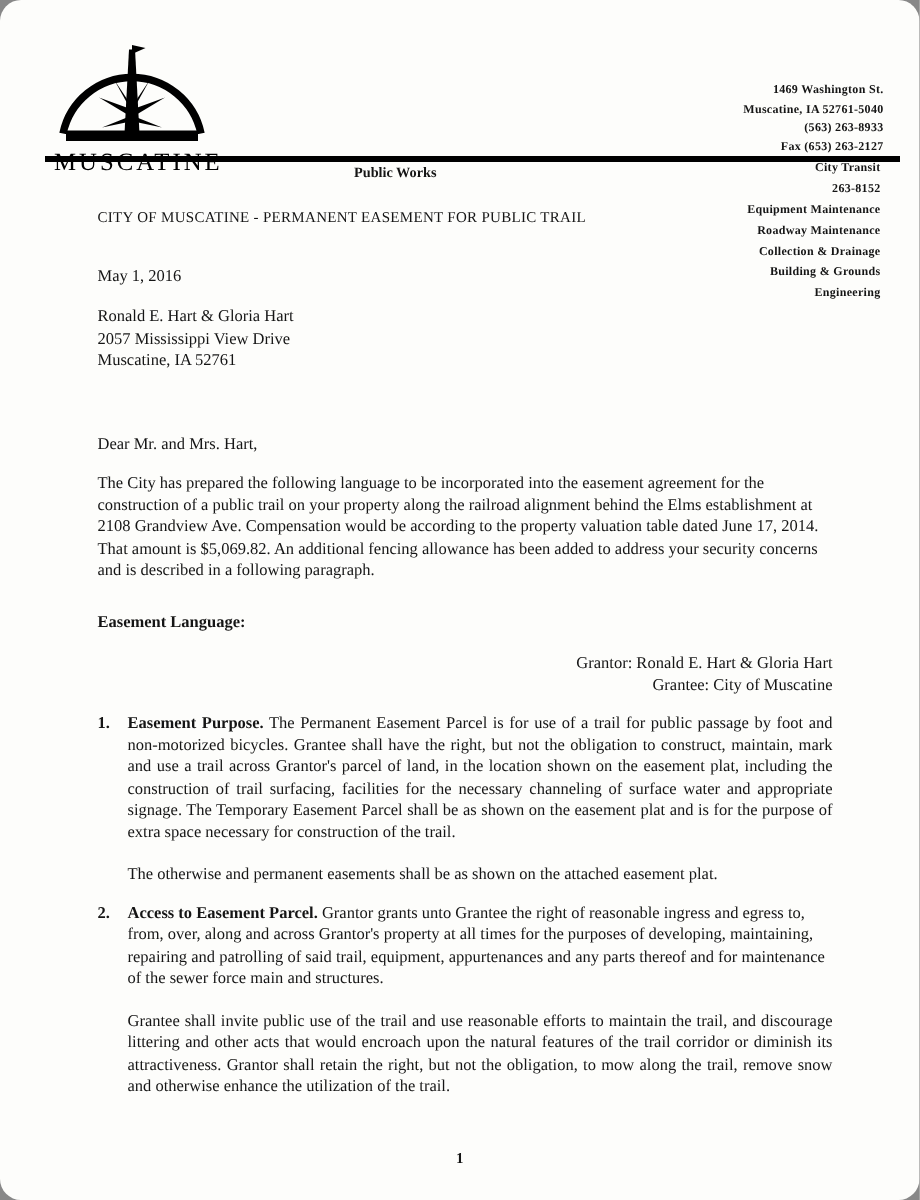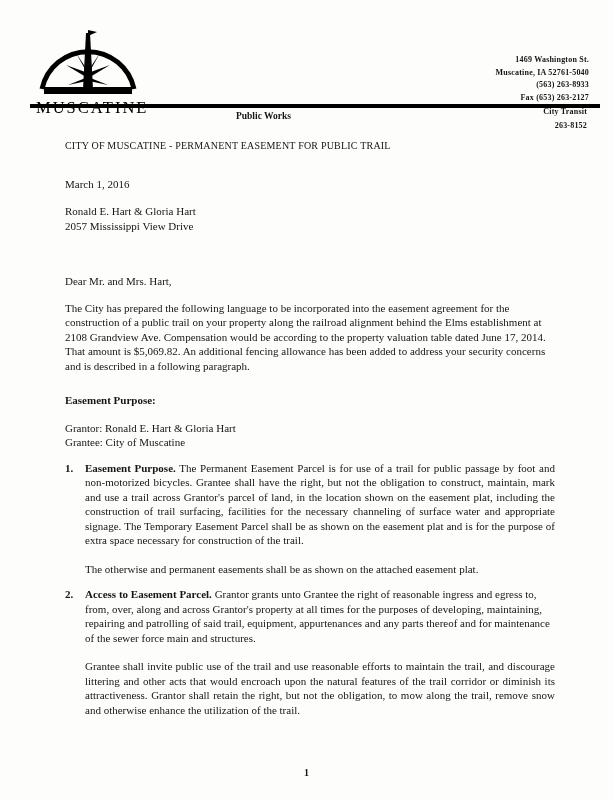--- a/index.html
+++ b/index.html
@@ -6,20 +6,21 @@
   html, body { background: #888; }
   .page {
     position: relative;
     width: 613px;
     height: 800px;
     margin: 0 auto;
     background: #fdfdfb;
     color: #151515;
     font-family: "Liberation Serif", "DejaVu Serif", serif;
     overflow: hidden;
+    border-radius: 14px;
   }
 
   
   .logo { position: absolute; left: 36px; top: 27px; width: 104px; text-align: center; }
   .logo svg { display: block; margin: 0 auto; }
   .logo-word {
     font-family: "Liberation Serif", serif;
     font-size: 16.5px;
     letter-spacing: 2px;
     color: #000;
@@ -62,21 +63,21 @@
     width: 490px;
     font-size: 11px;
     line-height: 14.5px;
   }
   .title { font-size: 10px; font-weight: normal; letter-spacing: 0.2px; }
   .date { margin-top: 23px; }
   .recipient { margin-top: 13px; }
   .salutation { margin-top: 41px; }
   .intro { margin-top: 12px; }
   .section-heading { margin-top: 20px; font-weight: bold; }
-  .parties { margin-top: 13px; }
+  .parties { margin-top: 13px; text-align: right; }
 
   .ease-list { margin-top: 11px; }
   .list-item { display: flex; margin-top: 11px; }
   .list-item .num { width: 20px; flex: 0 0 20px; font-weight: bold; }
   .list-item .item-body { flex: 1; }
   .item-para.justify { text-align: justify; }
   .item-extra { margin-top: 14px; }
   .item-extra.justify { text-align: justify; }
 
   .page-num {
@@ -114,37 +115,45 @@
     <div>Fax (653) 263-2127</div>
   </div>
 
   <div class="rule"></div>
 
   <div class="dept">Public Works</div>
 
   <aside class="right-col">
     <div>City Transit</div>
     <div class="transit-phone">263-8152</div>
+    <div class="divisions">
+      <div>Equipment Maintenance</div>
+      <div>Roadway Maintenance</div>
+      <div>Collection &amp; Drainage</div>
+      <div>Building &amp; Grounds</div>
+      <div>Engineering</div>
+    </div>
   </aside>
 
   <main class="body">
     <h1 class="title">CITY OF MUSCATINE - PERMANENT EASEMENT FOR PUBLIC TRAIL</h1>
 
-    <div class="date">March 1, 2016</div>
+    <div class="date">May 1, 2016</div>
 
     <div class="recipient">
       <div>Ronald E. Hart &amp; Gloria Hart</div>
       <div>2057 Mississippi View Drive</div>
+      <div>Muscatine, IA  52761</div>
     </div>
 
     <div class="salutation">Dear Mr. and Mrs. Hart,</div>
 
     <p class="intro">The City has prepared the following language to be incorporated into the easement agreement for the construction of a public trail on your property along the railroad alignment behind the Elms establishment at 2108 Grandview Ave.  Compensation would be according to the property valuation table dated June 17, 2014. That amount is $5,069.82. An additional fencing allowance has been added to address your security concerns and is described in a following paragraph.</p>
 
-    <div class="section-heading">Easement Purpose:</div>
+    <div class="section-heading">Easement Language:</div>
 
     <div class="parties">
       <div>Grantor: Ronald E. Hart &amp; Gloria Hart</div>
       <div>Grantee: City of Muscatine</div>
     </div>
 
     <div class="ease-list">
 
       <div class="list-item">
         <span class="num">1.</span>

